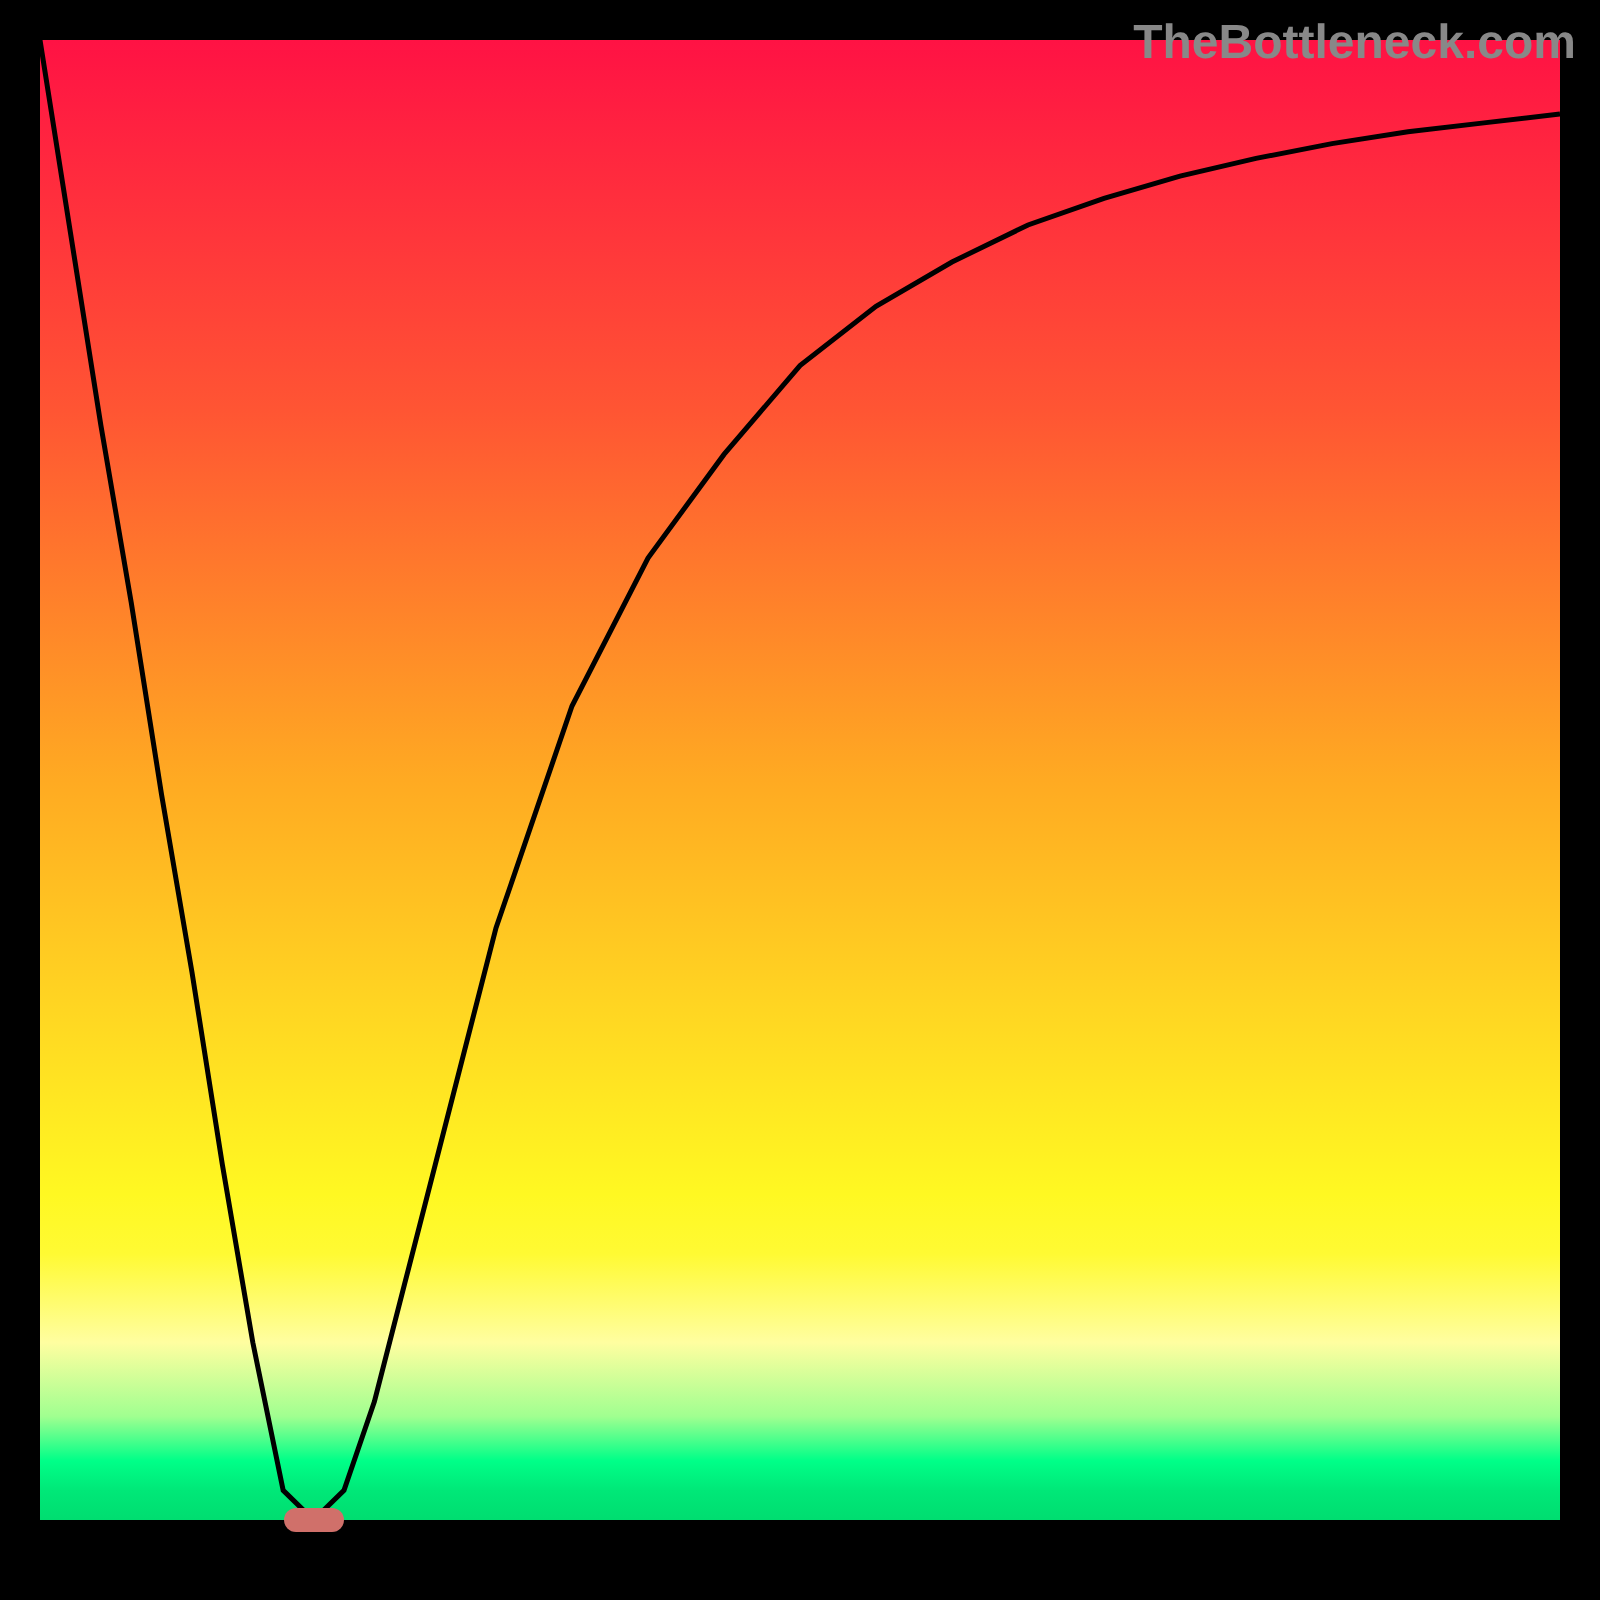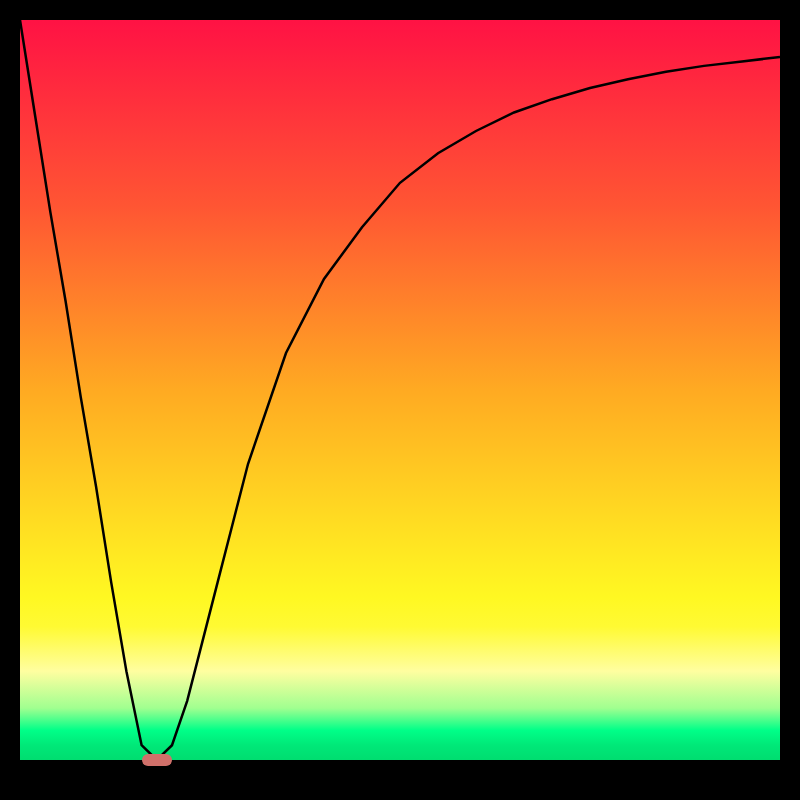--- a/index.html
+++ b/index.html
@@ -60,18 +60,19 @@
       height: 12px;
       background: #d0706a;
       border-radius: 6px;
       z-index: 6;
     }
   </style>
 </head>
 <body>
 
 <div class="chart-container">
+  <div class="watermark">TheBottleneck.com</div>
   <div class="plot-area"></div>
   <svg class="curve-svg" viewBox="0 0 760 740" preserveAspectRatio="none">
     <path id="curve-path" fill="none" stroke="black" stroke-width="2.5" d="M0.00 0.00 L15.20 96.20 L30.40 192.40 L45.60 281.20 L60.80 377.40 L76.00 466.20 L91.20 562.40 L106.40 651.20 L121.60 725.20 L136.80 740.00 L152.00 725.20 L167.20 680.80 L182.40 621.60 L197.60 562.40 L212.80 503.20 L228.00 444.00 L266.00 333.00 L304.00 259.00 L342.00 207.20 L380.00 162.80 L418.00 133.20 L456.00 111.00 L494.00 92.50 L532.00 79.18 L570.00 68.08 L608.00 59.20 L646.00 51.80 L684.00 45.88 L722.00 41.44 L760.00 37.00"></path>
   </svg>
   <div class="marker" id="marker" style="left: 141.8px; top: 754px;"></div>
 </div>
 
 </body></html>

